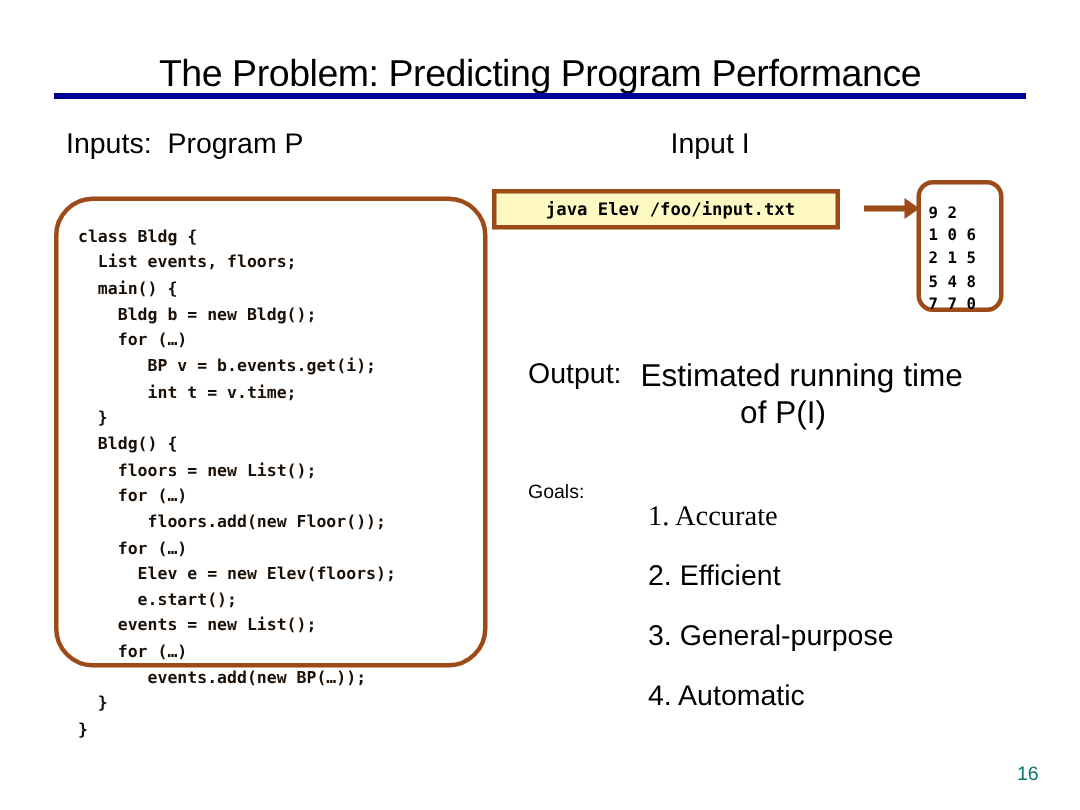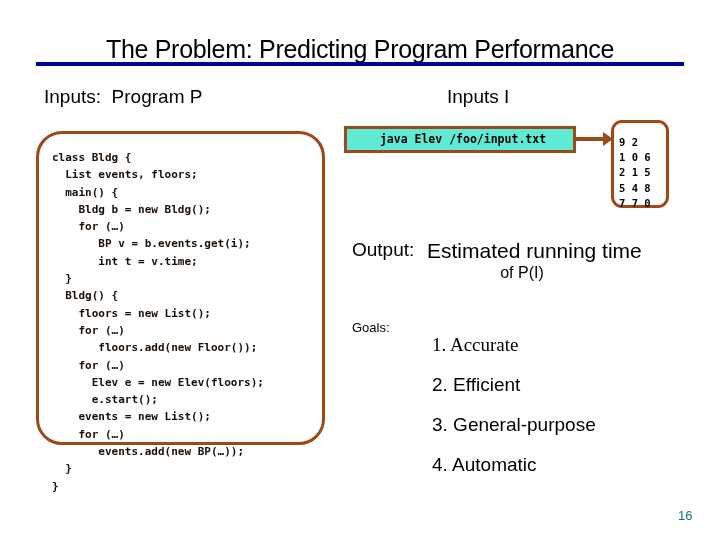--- a/index.html
+++ b/index.html
@@ -70,27 +70,27 @@
     font-size: 11px;
     font-weight: bold;
     line-height: 17.3px;
     color: #1a0f06;
     white-space: pre;
   }
 
   
   #command-box {
     position: absolute;
-    left: 344px;
+    left: 328px;
     top: 126px;
     width: 232px;
     height: 27px;
     border: 3px solid #9c4a17;
     box-sizing: border-box;
-    background: #5eead4;
+    background: #fef9c3;
   }
   #command-text {
     position: absolute;
     left: 0;
     top: 0;
     width: 232px;
     height: 21px;
     line-height: 21px;
     text-align: center;
     font-family: "DejaVu Sans Mono", monospace;
@@ -158,21 +158,21 @@
     top: 239px;
     font-size: 21px;
     white-space: nowrap;
   }
   #output-value-2 {
     position: absolute;
     left: 352px;
     top: 264px;
     width: 340px;
     text-align: center;
-    font-size: 16px;
+    font-size: 21px;
     white-space: nowrap;
   }
 
   
   #goals-label {
     position: absolute;
     left: 352px;
     top: 320px;
     font-size: 13px;
     white-space: nowrap;
@@ -198,21 +198,21 @@
   }
 </style>
 </head>
 <body>
 
 <h1 id="slide-title">The Problem: Predicting Program Performance</h1>
 <div id="title-rule"></div>
 
 <div class="section-heading" id="inputs-heading"><span class="underlined">Inputs:</span>&nbsp; <span>Program P</span></div>
 
-<div class="section-heading" id="input-i-heading">Inputs I</div>
+<div class="section-heading" id="input-i-heading">Input I</div>
 
 <div id="program-box"></div>
 <pre id="program-code">class Bldg {
   List events, floors;
   main() {
     Bldg b = new Bldg();
     for (…)
        BP v = b.events.get(i);
        int t = v.time;
   }

